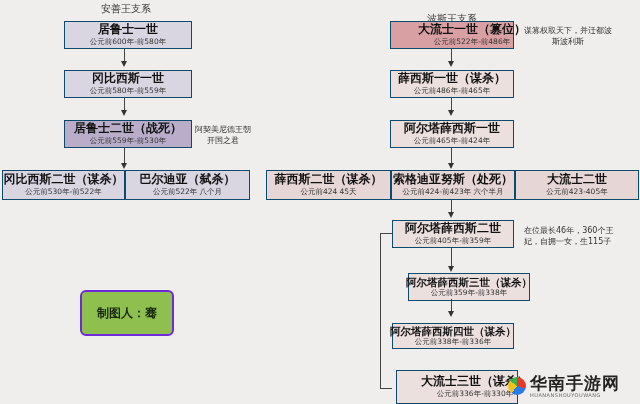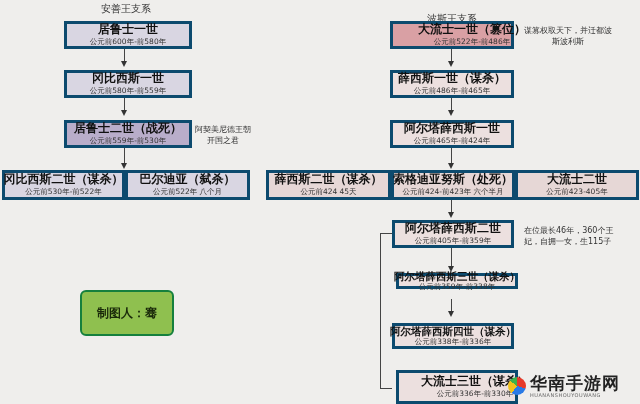--- a/index.html
+++ b/index.html
@@ -10,21 +10,21 @@
       position: relative;
       color: #222;
     }
     .abs { position: absolute; }
     .heading {
       font-size: 10px; color: #333; text-align: center;
       font-family: "DejaVu Sans", sans-serif;
     }
     .box {
       position: absolute;
-      border: 3px solid #0c4a6e;
+      border: 1px solid #0c4a6e;
       display: flex; flex-direction: column;
       align-items: center; justify-content: center;
       text-align: center;
       line-height: 1.15;
     }
     .box .name { font-size: 12px; font-weight: bold; color: #111; white-space: nowrap; }
     .box .name.sm { font-size: 10.5px; }
     .box .date { font-size: 7.5px; color: #333; font-family: "DejaVu Sans", sans-serif; white-space: nowrap; margin-top: 1px; }
     .box.grey { background: #d9d6e2; }
     .box.purple { background: #b9adca; }
@@ -37,21 +37,21 @@
       border-left: 3px solid transparent; border-right: 3px solid transparent;
       border-top: 6px solid #333;
     }
     .note {
       position: absolute; font-size: 8px; color: #333; line-height: 1.35;
       font-family: "DejaVu Sans", sans-serif; text-align: center;
     }
     .note.left { text-align: left; }
     .credit {
       position: absolute; left: 80px; top: 290px; width: 94px; height: 46px;
-      background: #8fc04f; border: 2px solid #15803d; border-radius: 6px;
+      background: #8fc04f; border: 2px solid #6d28d9; border-radius: 6px;
       display: flex; align-items: center; justify-content: center;
       font-size: 12px; font-weight: bold; color: #1a2a0a;
       font-family: "DejaVu Sans", sans-serif;
     }
     .watermark {
       position: absolute; left: 508px; top: 368px; width: 132px; height: 36px;
       display: flex; align-items: center;
     }
     .wm-logo {
       width: 18px; height: 18px; border-radius: 50%;
@@ -139,21 +139,21 @@
 
 <div class="box pink" style="left:392px;top:220px;width:122px;height:28px;">
   <div class="name">阿尔塔薛西斯二世</div>
   <div class="date">公元前405年-前359年</div>
 </div>
 <div class="note left" style="left:524px;top:226px;width:92px;">在位最长46年，360个王妃，自拥一女，生115子</div>
 
 <div class="line" style="left:451px;top:248px;width:1px;height:20px;"></div>
 <div class="arrow" style="left:448px;top:266px;"></div>
 
-<div class="box pink" style="left:396px;top:273px;width:122px;height:16px;">
+<div class="box pink" style="left:408px;top:273px;width:122px;height:28px;">
   <div class="name sm">阿尔塔薛西斯三世（谋杀）</div>
   <div class="date">公元前359年-前338年</div>
 </div>
 
 <div class="line" style="left:451px;top:299px;width:1px;height:14px;"></div>
 <div class="arrow" style="left:448px;top:311px;"></div>
 
 <div class="box pink" style="left:392px;top:323px;width:122px;height:26px;">
   <div class="name sm">阿尔塔薛西斯四世（谋杀）</div>
   <div class="date">公元前338年-前336年</div>

